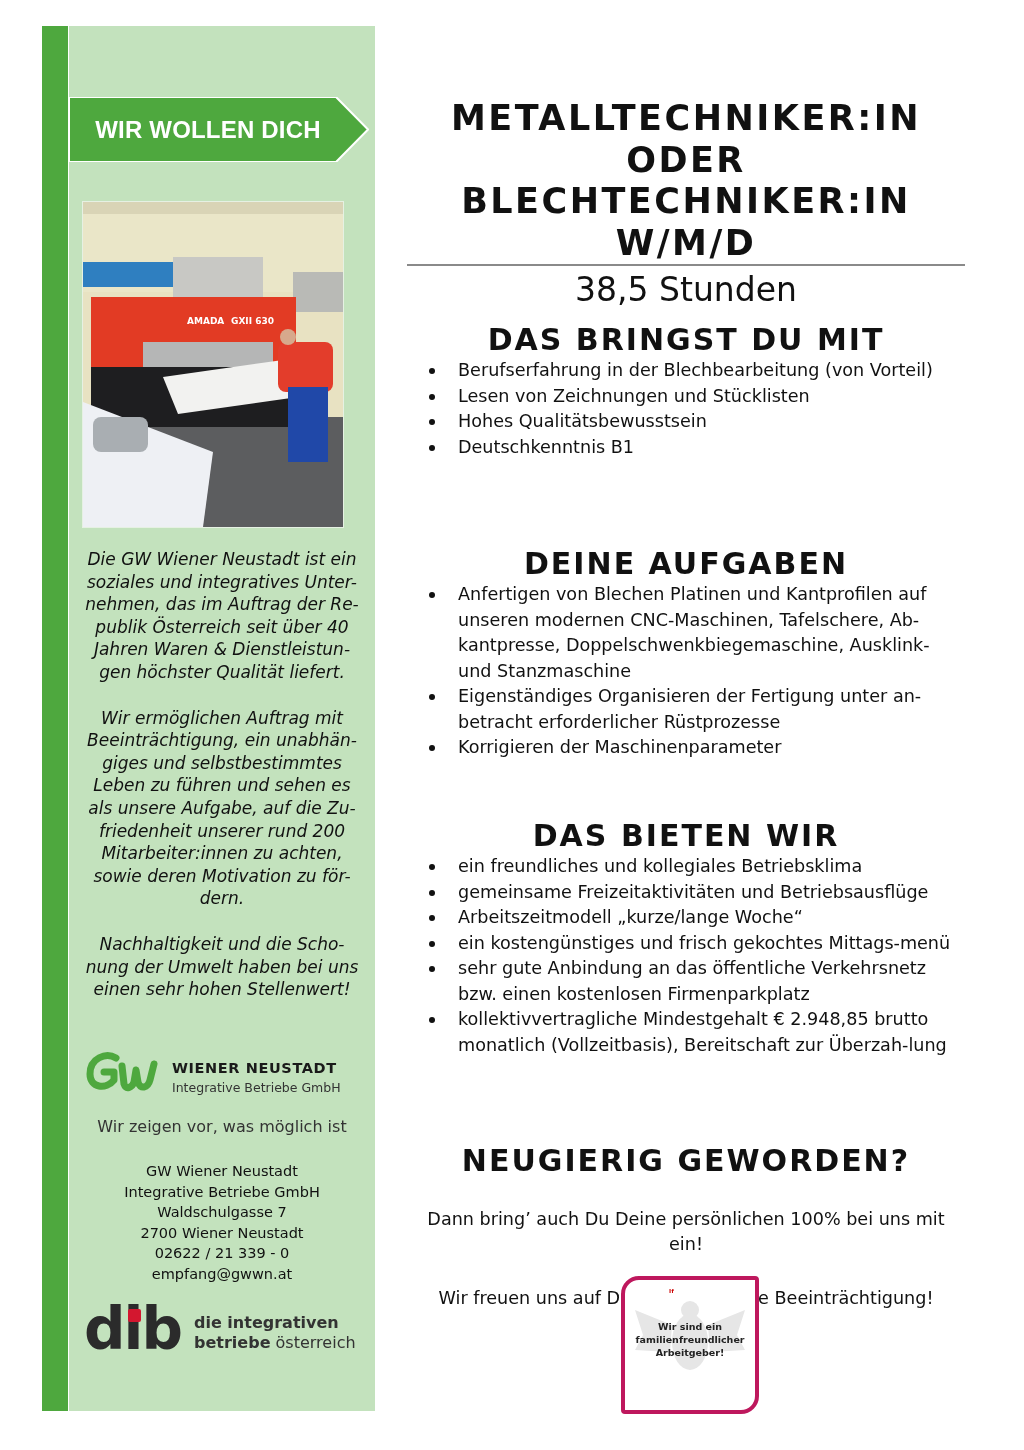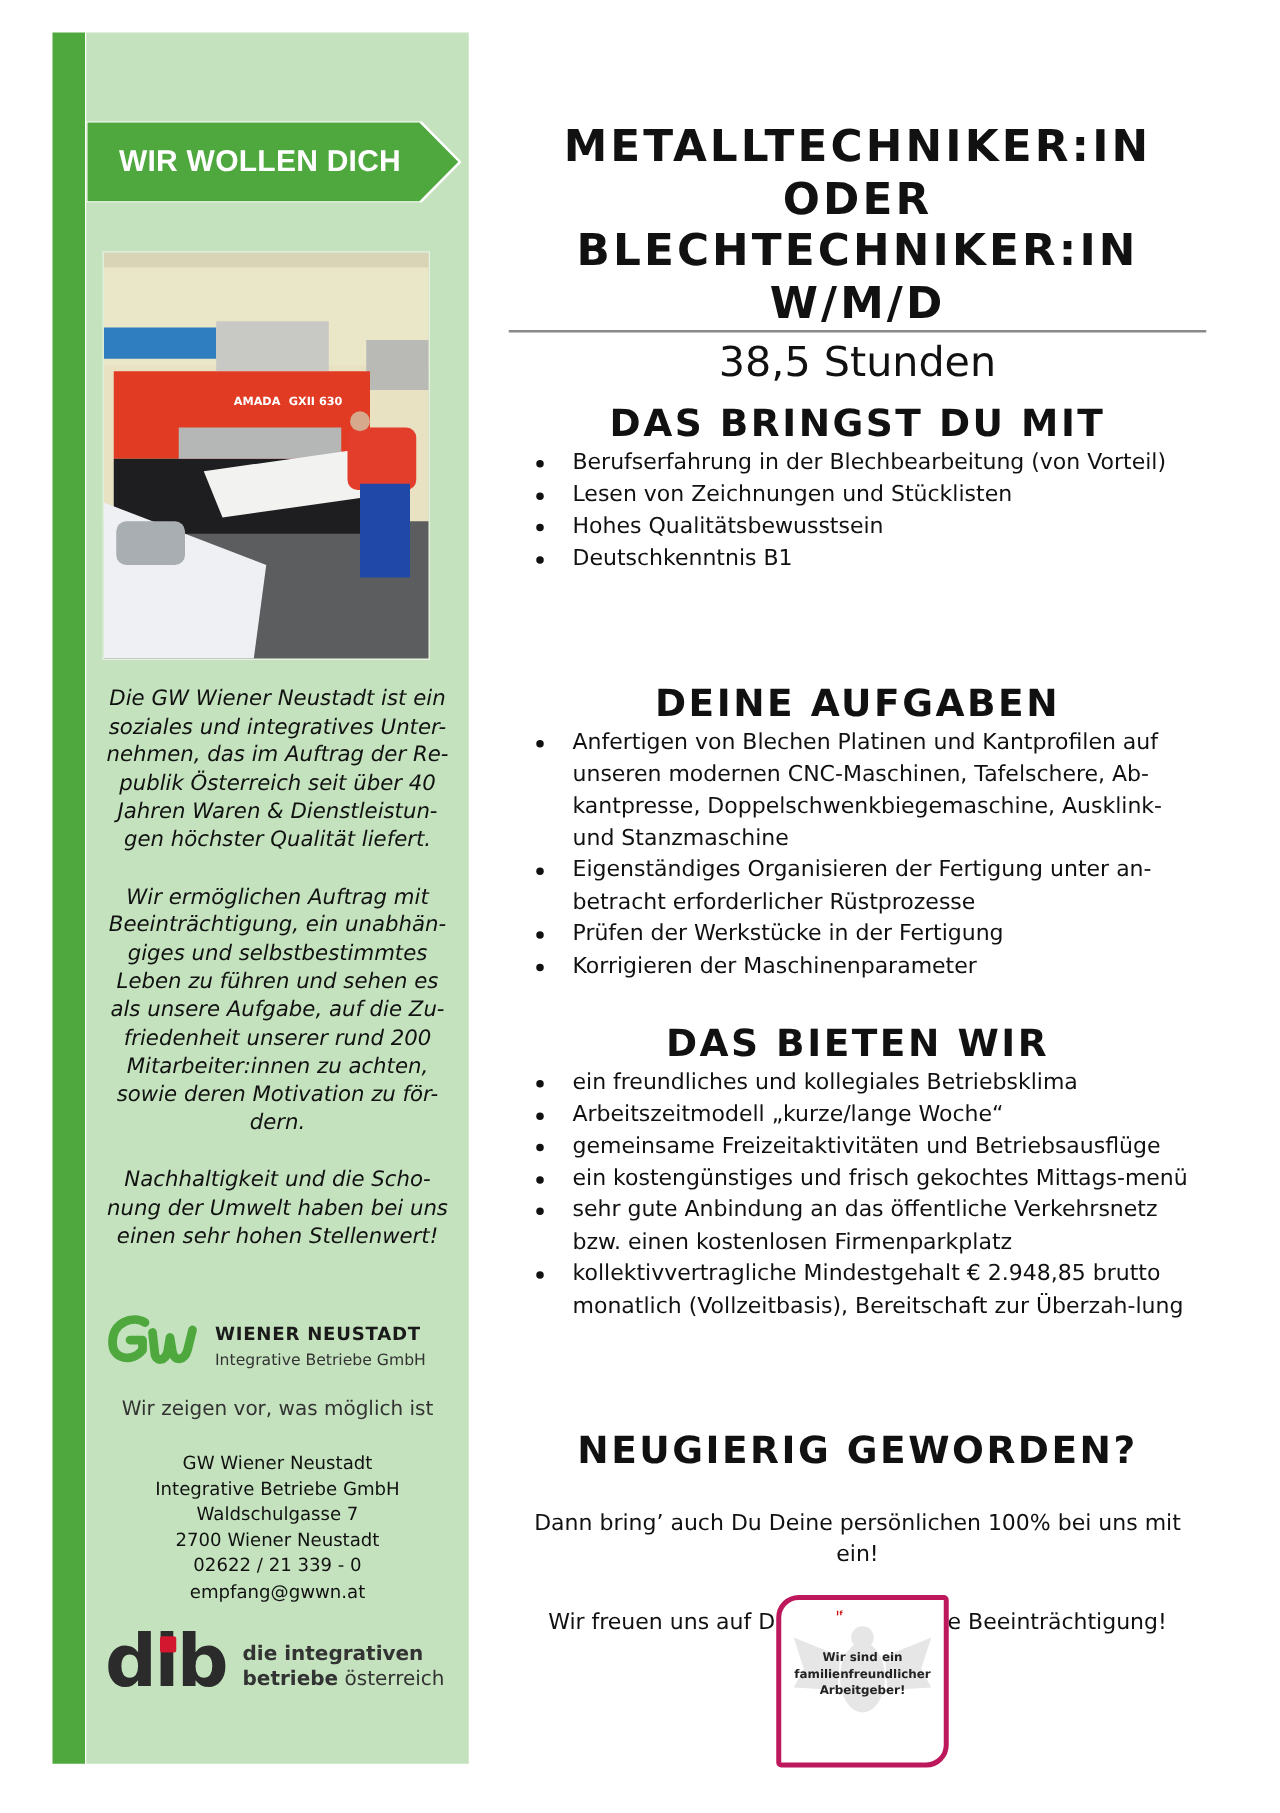--- a/index.html
+++ b/index.html
@@ -171,31 +171,30 @@
     <li>Hohes Qualitätsbewusstsein</li>
     <li>Deutschkenntnis B1</li>
   </ul>
 </div>
 
 <div class="main" style="top:546px;">
   <h2 class="section-h">DEINE AUFGABEN</h2>
   <ul class="bul" style="margin-top:1px;">
     <li>Anfertigen von Blechen Platinen und Kantprofilen auf unseren modernen CNC-Maschinen, Tafelschere, Ab-kantpresse, Doppelschwenkbiegemaschine, Ausklink- und Stanzmaschine</li>
     <li>Eigenständiges Organisieren der Fertigung unter an-betracht erforderlicher Rüstprozesse</li>
-    <li>Prüfen der Werkstücke in der Fertigung</li>
     <li>Korrigieren der Maschinenparameter</li>
   </ul>
 </div>
 
 <div class="main" style="top:818px;">
   <h2 class="section-h">DAS BIETEN WIR</h2>
   <ul class="bul" style="margin-top:1px;">
     <li>ein freundliches und kollegiales Betriebsklima</li>
+    <li>gemeinsame Freizeitaktivitäten und Betriebsausflüge</li>
     <li>Arbeitszeitmodell „kurze/lange Woche“</li>
-    <li>gemeinsame Freizeitaktivitäten und Betriebsausflüge</li>
     <li>ein kostengünstiges und frisch gekochtes Mittags-menü</li>
     <li>sehr gute Anbindung an das öffentliche Verkehrsnetz bzw. einen kostenlosen Firmenparkplatz</li>
     <li>kollektivvertragliche Mindestgehalt € 2.948,85 brutto monatlich (Vollzeitbasis), Bereitschaft zur Überzah-lung</li>
   </ul>
 </div>
 
 <div class="main" style="top:1143px;">
   <h2 class="section-h">NEUGIERIG GEWORDEN?</h2>
   <div class="cta-text" style="padding: 0 20px;">Dann bring’ auch Du Deine persönlichen 100% bei uns mit ein!</div>
   <div class="cta-text">Wir freuen uns auf Dich mit und ohne Beeinträchtigung!</div>

